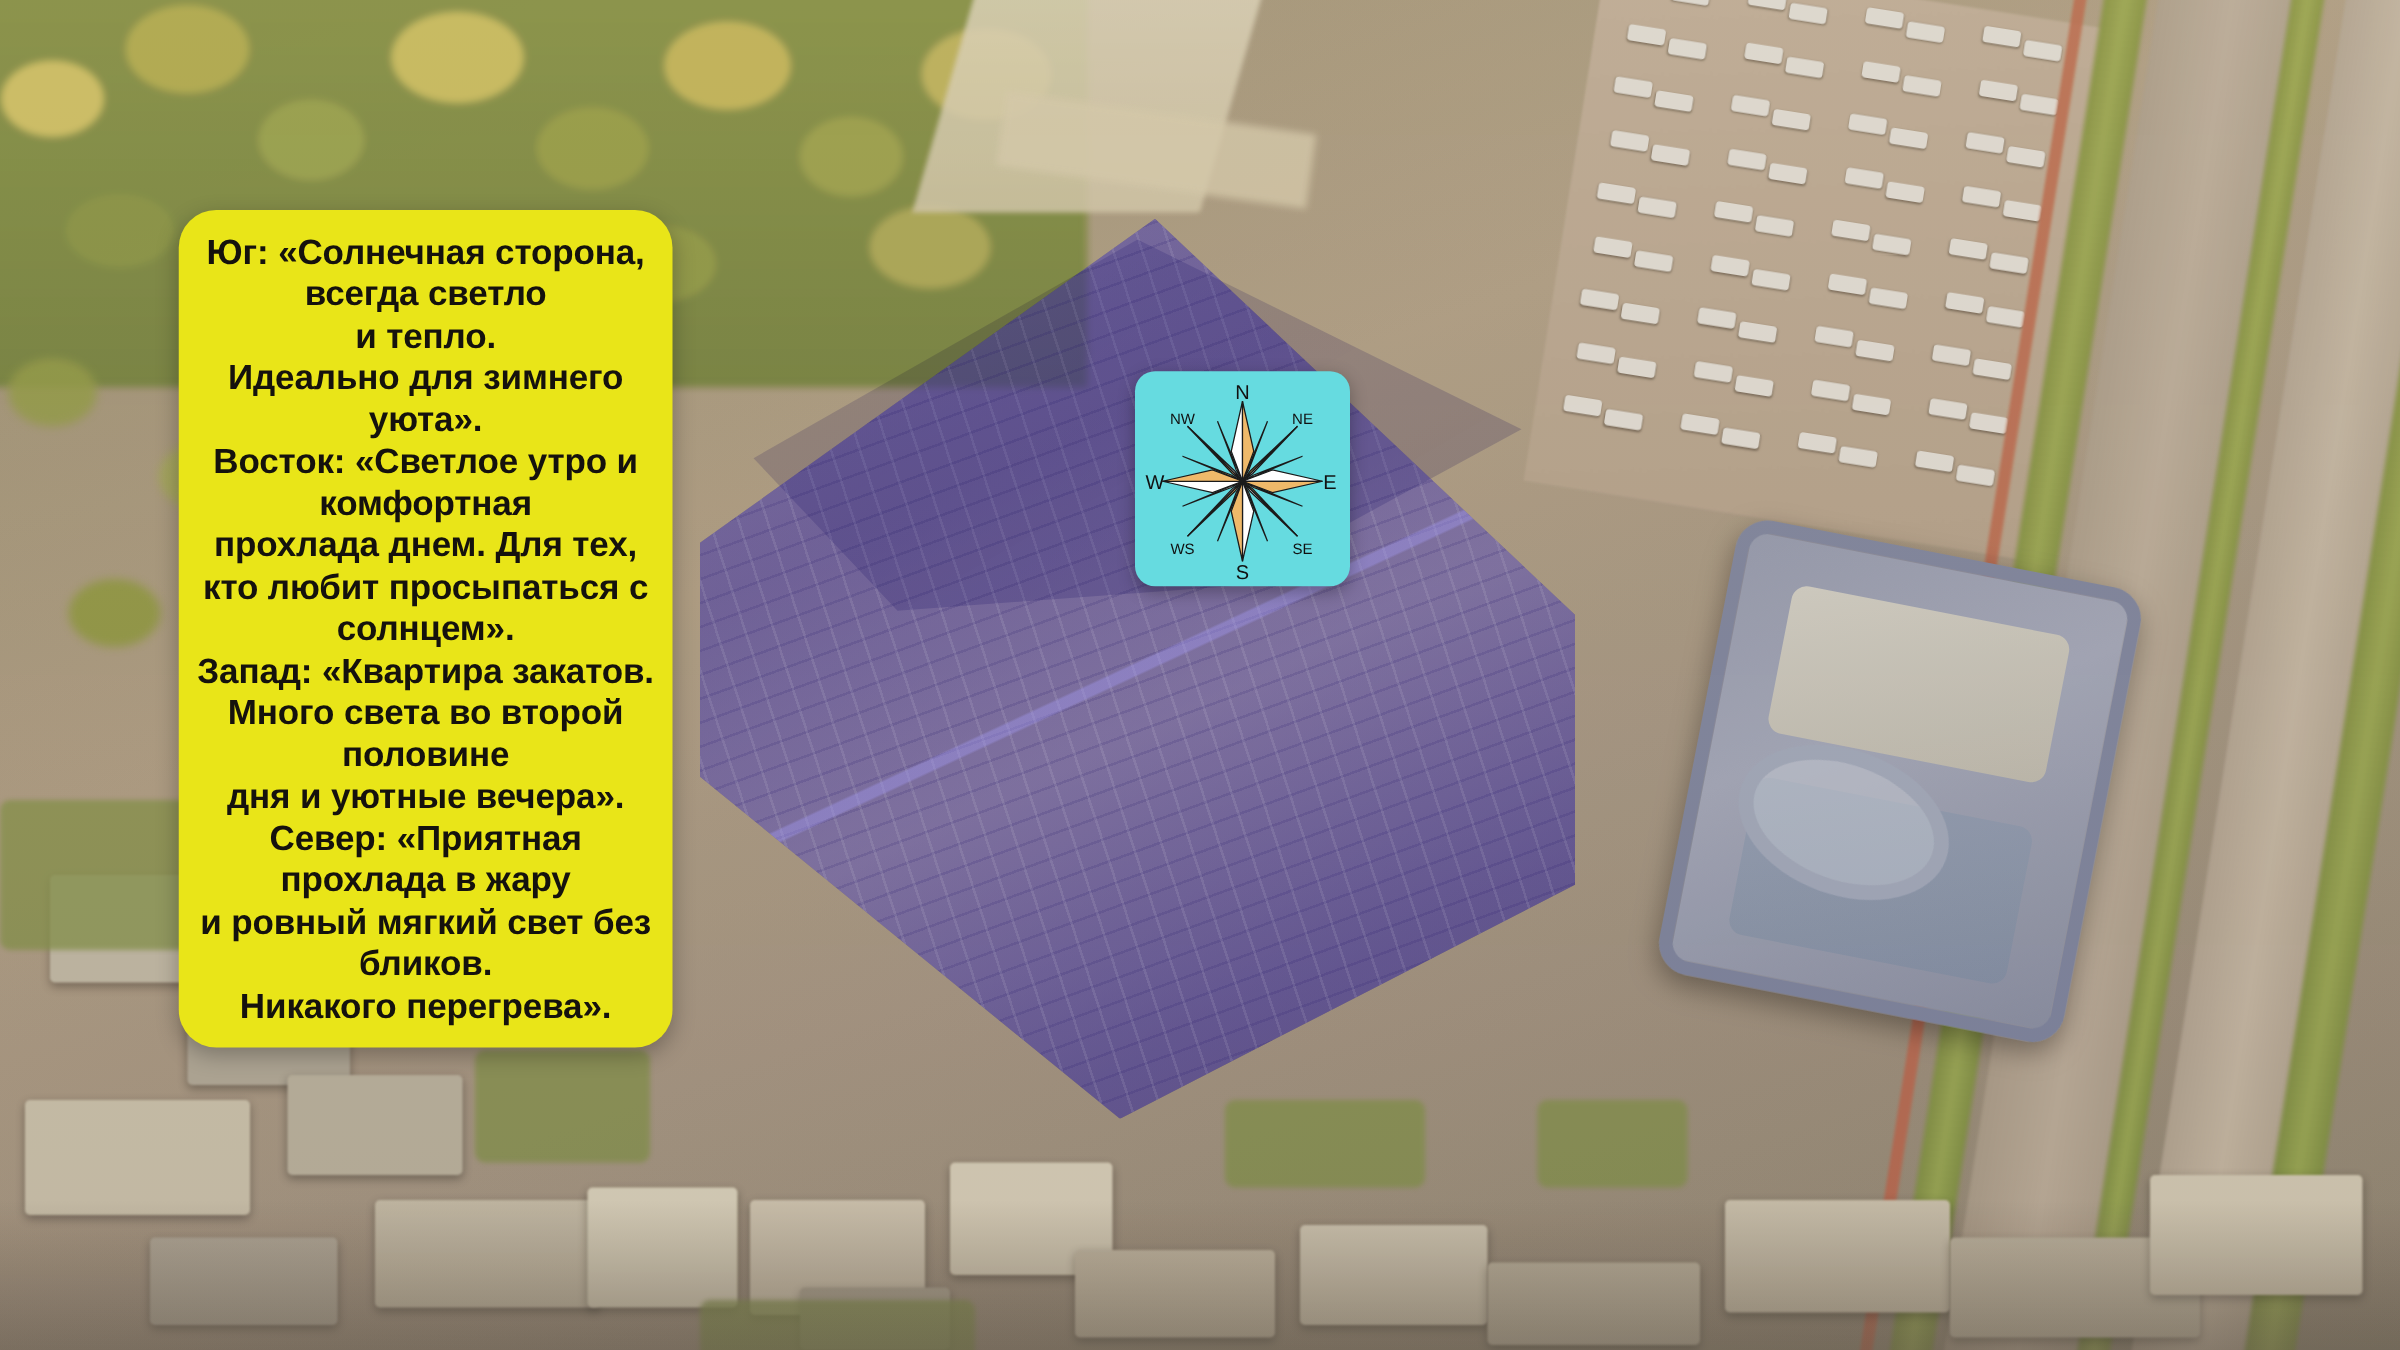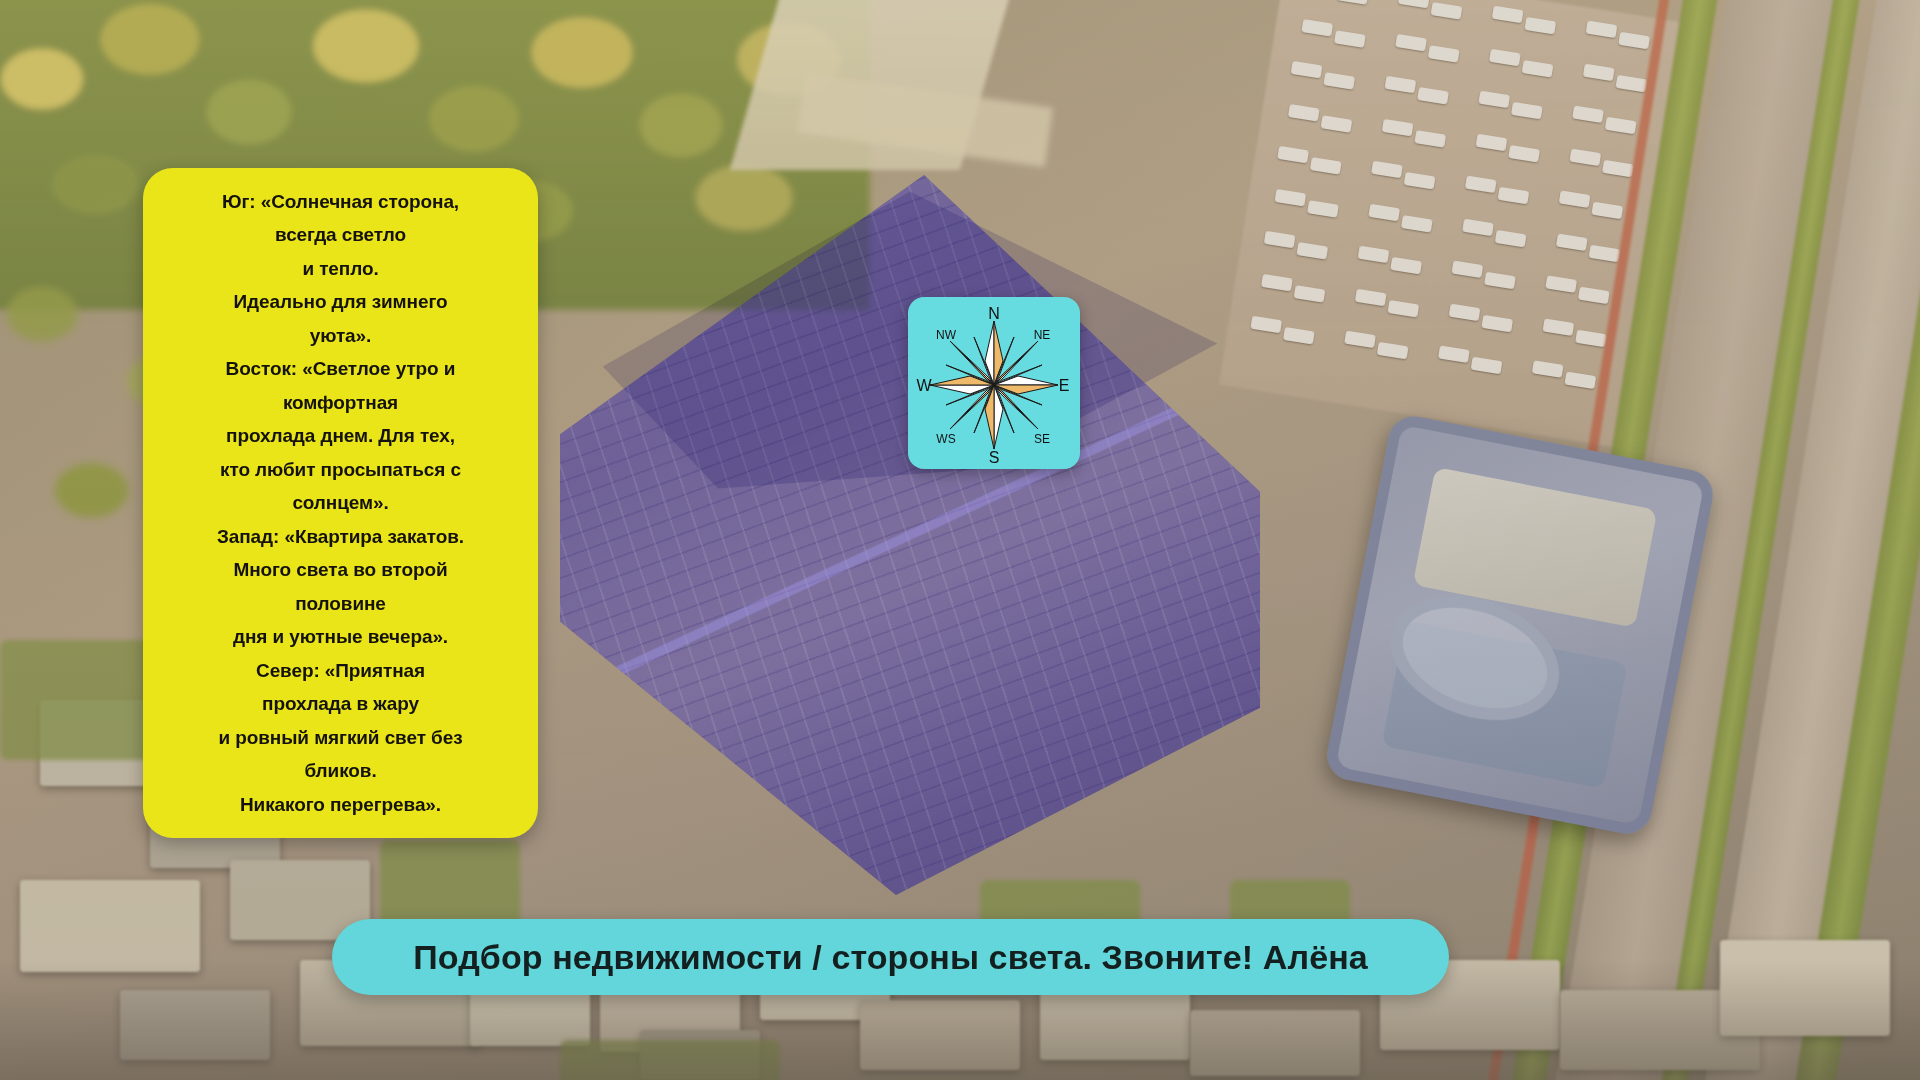--- a/index.html
+++ b/index.html
@@ -170,21 +170,21 @@
   
   .yellow-card{
     position:absolute;left:143px;top:168px;width:395px;height:670px;
     background:#e9e518;
     border-radius:30px;
     box-shadow:0 6px 18px rgba(0,0,0,.28);
     display:flex;align-items:center;justify-content:center;
     padding:10px 14px;box-sizing:border-box;
   }
   .yellow-card .txt{
-    font-size:19px;line-height:33.5px;font-weight:bold;color:#15120d;
+    font-size:28px;line-height:33.5px;font-weight:bold;color:#15120d;
     text-align:center;width:100%;white-space:pre-line;letter-spacing:-.1px;
   }
 
   
   .compass{
     position:absolute;left:908px;top:297px;width:172px;height:172px;
     background:#66dbe0;border-radius:16px;
     box-shadow:0 4px 14px rgba(0,0,0,.30);
   }
   .compass svg{display:block;width:172px;height:172px;}
@@ -404,17 +404,14 @@
       <text x="86" y="166" text-anchor="middle" font-size="16">S</text>
       <text x="156" y="94" text-anchor="middle" font-size="16">E</text>
       <text x="16" y="94" text-anchor="middle" font-size="16">W</text>
       <text x="38" y="42" text-anchor="middle" font-size="12">NW</text>
       <text x="134" y="42" text-anchor="middle" font-size="12">NE</text>
       <text x="38" y="146" text-anchor="middle" font-size="12">WS</text>
       <text x="134" y="146" text-anchor="middle" font-size="12">SE</text>
     </svg>
   </div>
 
-  <div class="cta">
-    <span class="cta-text">Подбор  недвижимости / стороны света. Звоните! Алёна</span>
-  </div>
 
 </div>
 
 </body></html>

